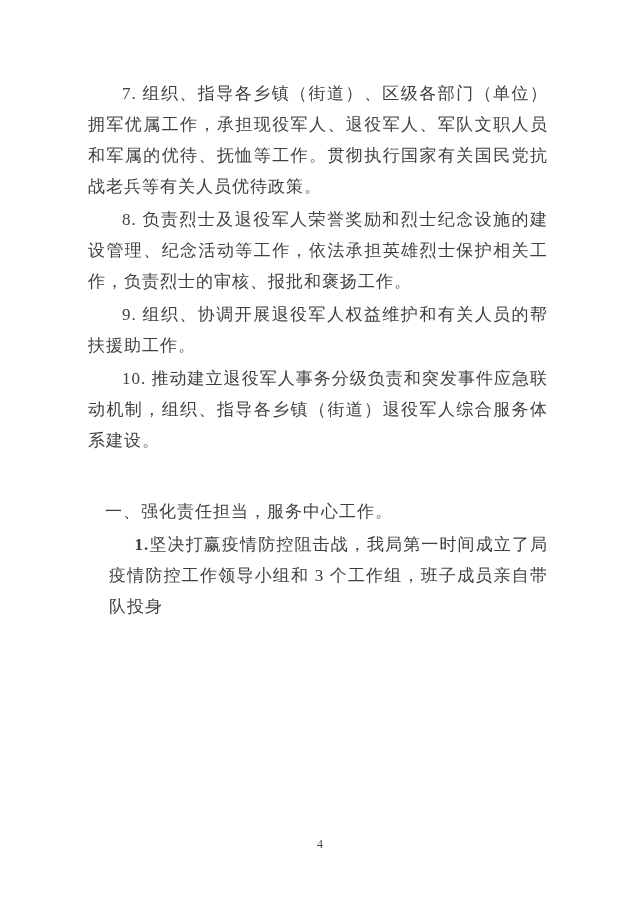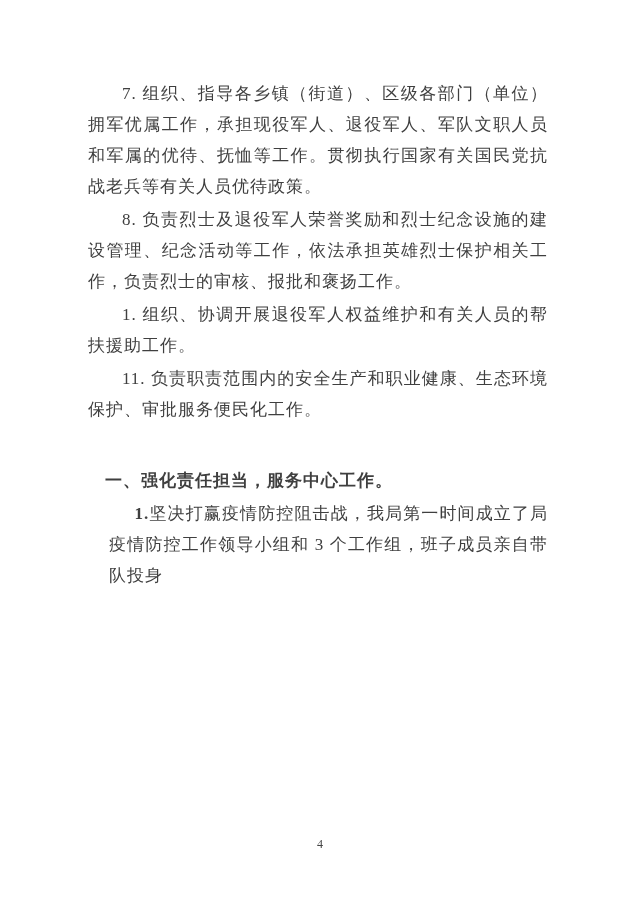--- a/index.html
+++ b/index.html
@@ -29,21 +29,21 @@
   .content p {
     margin: 0 0 2px 0;
     padding: 0;
     text-indent: 2em;
   }
   .content p.sub {
     text-indent: 1em;
   }
   .content p.heading {
     text-indent: 1em;
-    font-weight: bold;
+    font-weight: normal;
     margin-top: 40px;
   }
   .content p.lead {
     text-indent: 1.5em;
     margin-left: 21px;
   }
   .content p.lead b {
     font-weight: bold;
   }
   .page-number {
@@ -57,19 +57,19 @@
     color: #444444;
   }
 </style>
 </head>
 <body>
 
 <div class="page">
   <div class="content">
     <p class="body">7. 组织、指导各乡镇（街道）、区级各部门（单位）拥军优属工作，承担现役军人、退役军人、军队文职人员和军属的优待、抚恤等工作。贯彻执行国家有关国民党抗战老兵等有关人员优待政策。</p>
     <p class="body">8. 负责烈士及退役军人荣誉奖励和烈士纪念设施的建设管理、纪念活动等工作，依法承担英雄烈士保护相关工作，负责烈士的审核、报批和褒扬工作。</p>
-    <p class="body">1. 组织、协调开展退役军人权益维护和有关人员的帮扶援助工作。</p>
-    <p class="body">11. 负责职责范围内的安全生产和职业健康、生态环境保护、审批服务便民化工作。</p>
+    <p class="body">9. 组织、协调开展退役军人权益维护和有关人员的帮扶援助工作。</p>
+    <p class="body">10. 推动建立退役军人事务分级负责和突发事件应急联动机制，组织、指导各乡镇（街道）退役军人综合服务体系建设。</p>
     <p class="heading">一、强化责任担当，服务中心工作。</p>
     <p class="lead"><b>1.</b><span>坚决打赢疫情防控阻击战，我局第一时间成立了局疫情防控工作领导小组和 3 个工作组，班子成员亲自带队投身</span></p>
   </div>
   <div class="page-number">4</div>
 </div>
 
 </body></html>

